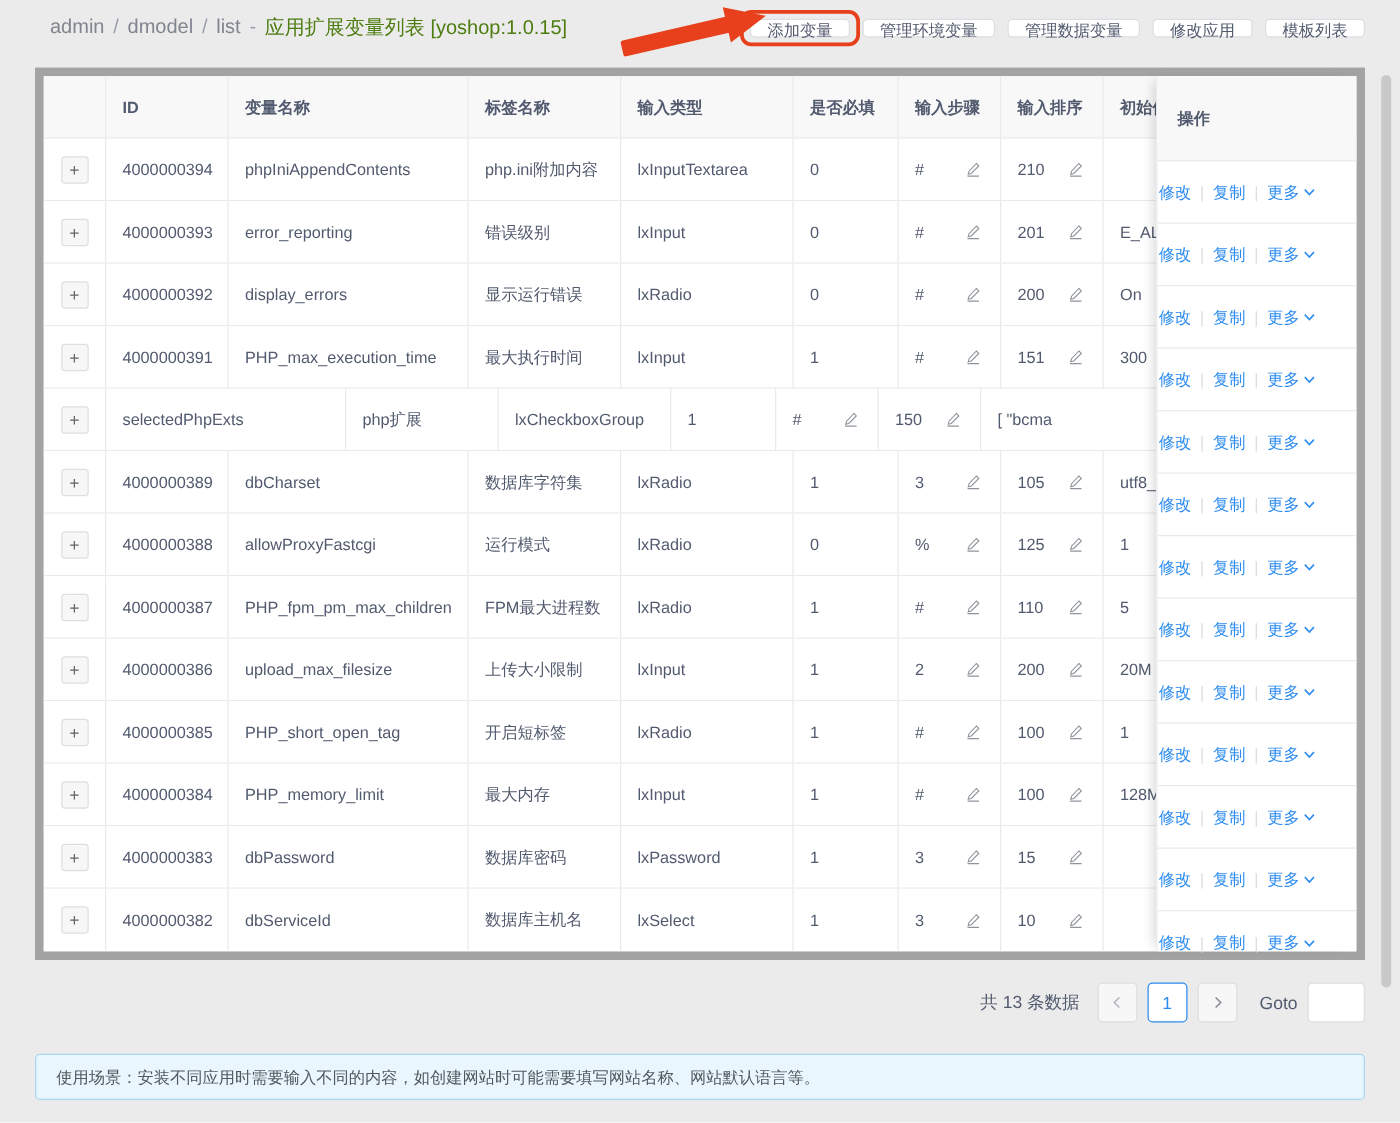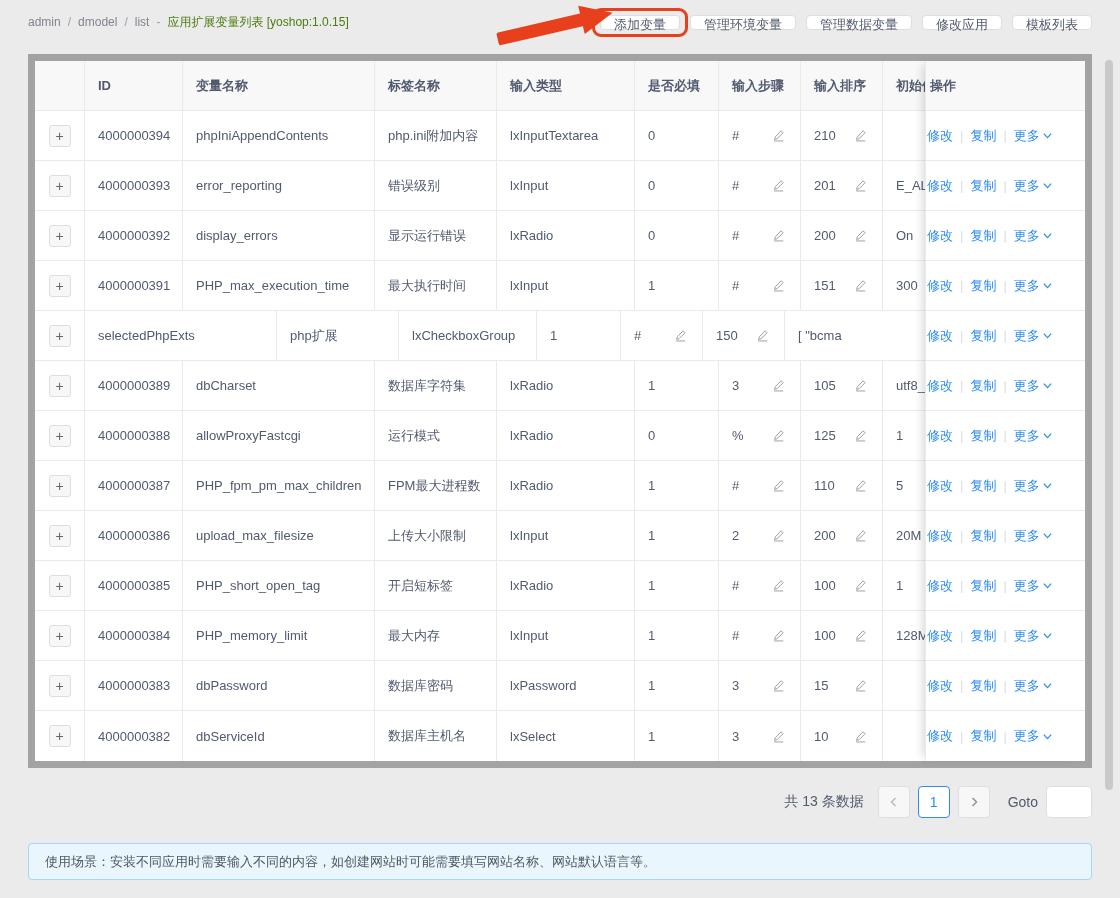--- a/index.html
+++ b/index.html
@@ -5,21 +5,21 @@
   * { margin:0; padding:0; box-sizing:border-box; }
   html,body { width:1120px; height:898px; }
   body {
     font-family:"Liberation Sans","DejaVu Sans",sans-serif;
     background:#ebebeb; color:#515a6e; overflow:hidden;
   }
   .page { position:relative; width:1120px; height:898px; }
 
   
   .topbar { height:44px; padding:0 28px; display:flex; align-items:center; justify-content:space-between; }
-  .breadcrumb { font-size:12px; color:#80848f; display:flex; gap:7px; align-items:center; white-space:nowrap; }
+  .breadcrumb { font-size:16px; color:#80848f; display:flex; gap:7px; align-items:center; white-space:nowrap;margin-left:12px; }
   .bc-item { cursor:pointer; }
   .bc-sep, .bc-dash { color:#9aa0ab; }
   .bc-title { color:#4d7c0f; }
   .toolbar { display:flex; gap:10px; align-items:center; }
   .tb-btn {
     height:15px; padding:0 13px; background:#fff; border:1px solid #dcdee2;
     border-radius:4px; font-size:13px; color:#515a6e; cursor:pointer; white-space:nowrap;
     font-family:inherit;
   }
   .ring { position:relative; display:inline-flex; }
@@ -49,21 +49,21 @@
     color:#666; font-size:14px; line-height:1; cursor:pointer; display:flex; align-items:center; justify-content:center;
     font-family:inherit;
   }
   .pencil { margin-left:auto; display:inline-flex; cursor:pointer; padding-right:2px; }
 
   
   .fixed-col {
     position:absolute; top:0; right:0; bottom:0; width:160px; background:#fff;
     border-left:1px solid #e8eaec; box-shadow:-6px 0 9px -4px rgba(0,0,0,0.16); z-index:3;
   }
-  .fixed-head { height:50px; background:#f8f8f9; border-bottom:1px solid #e8eaec; display:flex; align-items:center; padding:0 4px; font-size:13px; font-weight:bold; }
+  .fixed-head { height:68px; background:#f8f8f9; border-bottom:1px solid #e8eaec; display:flex; align-items:center; padding:0 16px; font-size:13px; font-weight:bold; }
   .action-row { height:50px; border-bottom:1px solid #e8eaec; display:flex; align-items:center; padding:0 1px; gap:7px; font-size:13px; }
   .action-row:last-child { border-bottom:none; }
   .action-link { color:#2d8cf0; cursor:pointer; display:inline-flex; align-items:center; gap:2px; }
   .action-sep { color:#dcdee2; }
 
   
   .pagination { margin:18px 28px 0; display:flex; justify-content:flex-end; align-items:center; gap:8px; font-size:14px; color:#515a6e; }
   .pg-total { margin-right:6px; }
   .pg-btn {
     width:32px; height:32px; border:1px solid #dcdee2; border-radius:4px; background:#f7f7f7;

